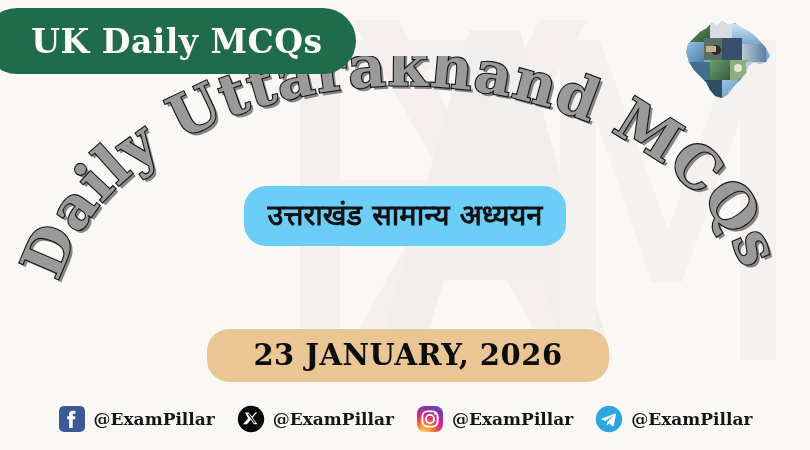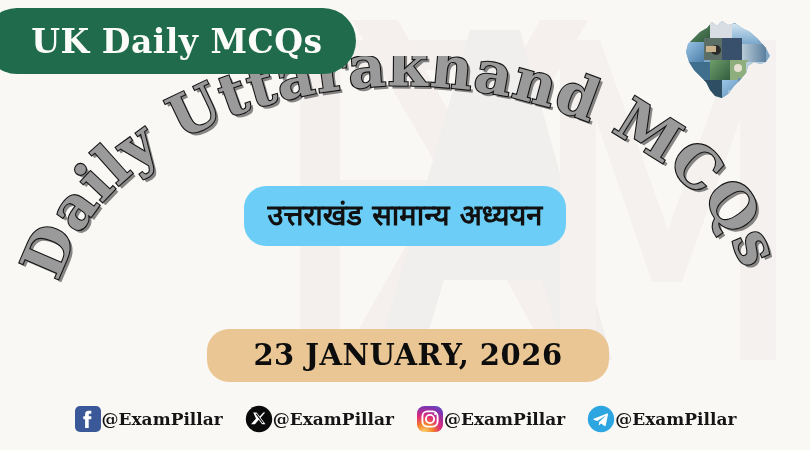--- a/index.html
+++ b/index.html
@@ -142,20 +142,21 @@
     height: 42px;
     z-index: 6;
     display: flex;
     align-items: center;
     justify-content: center;
     gap: 22px;
   }
   .social-item {
     display: flex;
     align-items: center;
+    gap: 8px;
     justify-content: center;
   }
   .social-icon {
     width: 28px;
     height: 28px;
     flex: 0 0 28px;
     display: block;
   }
   .social-handle {
     font-family: "DejaVu Serif", serif;

